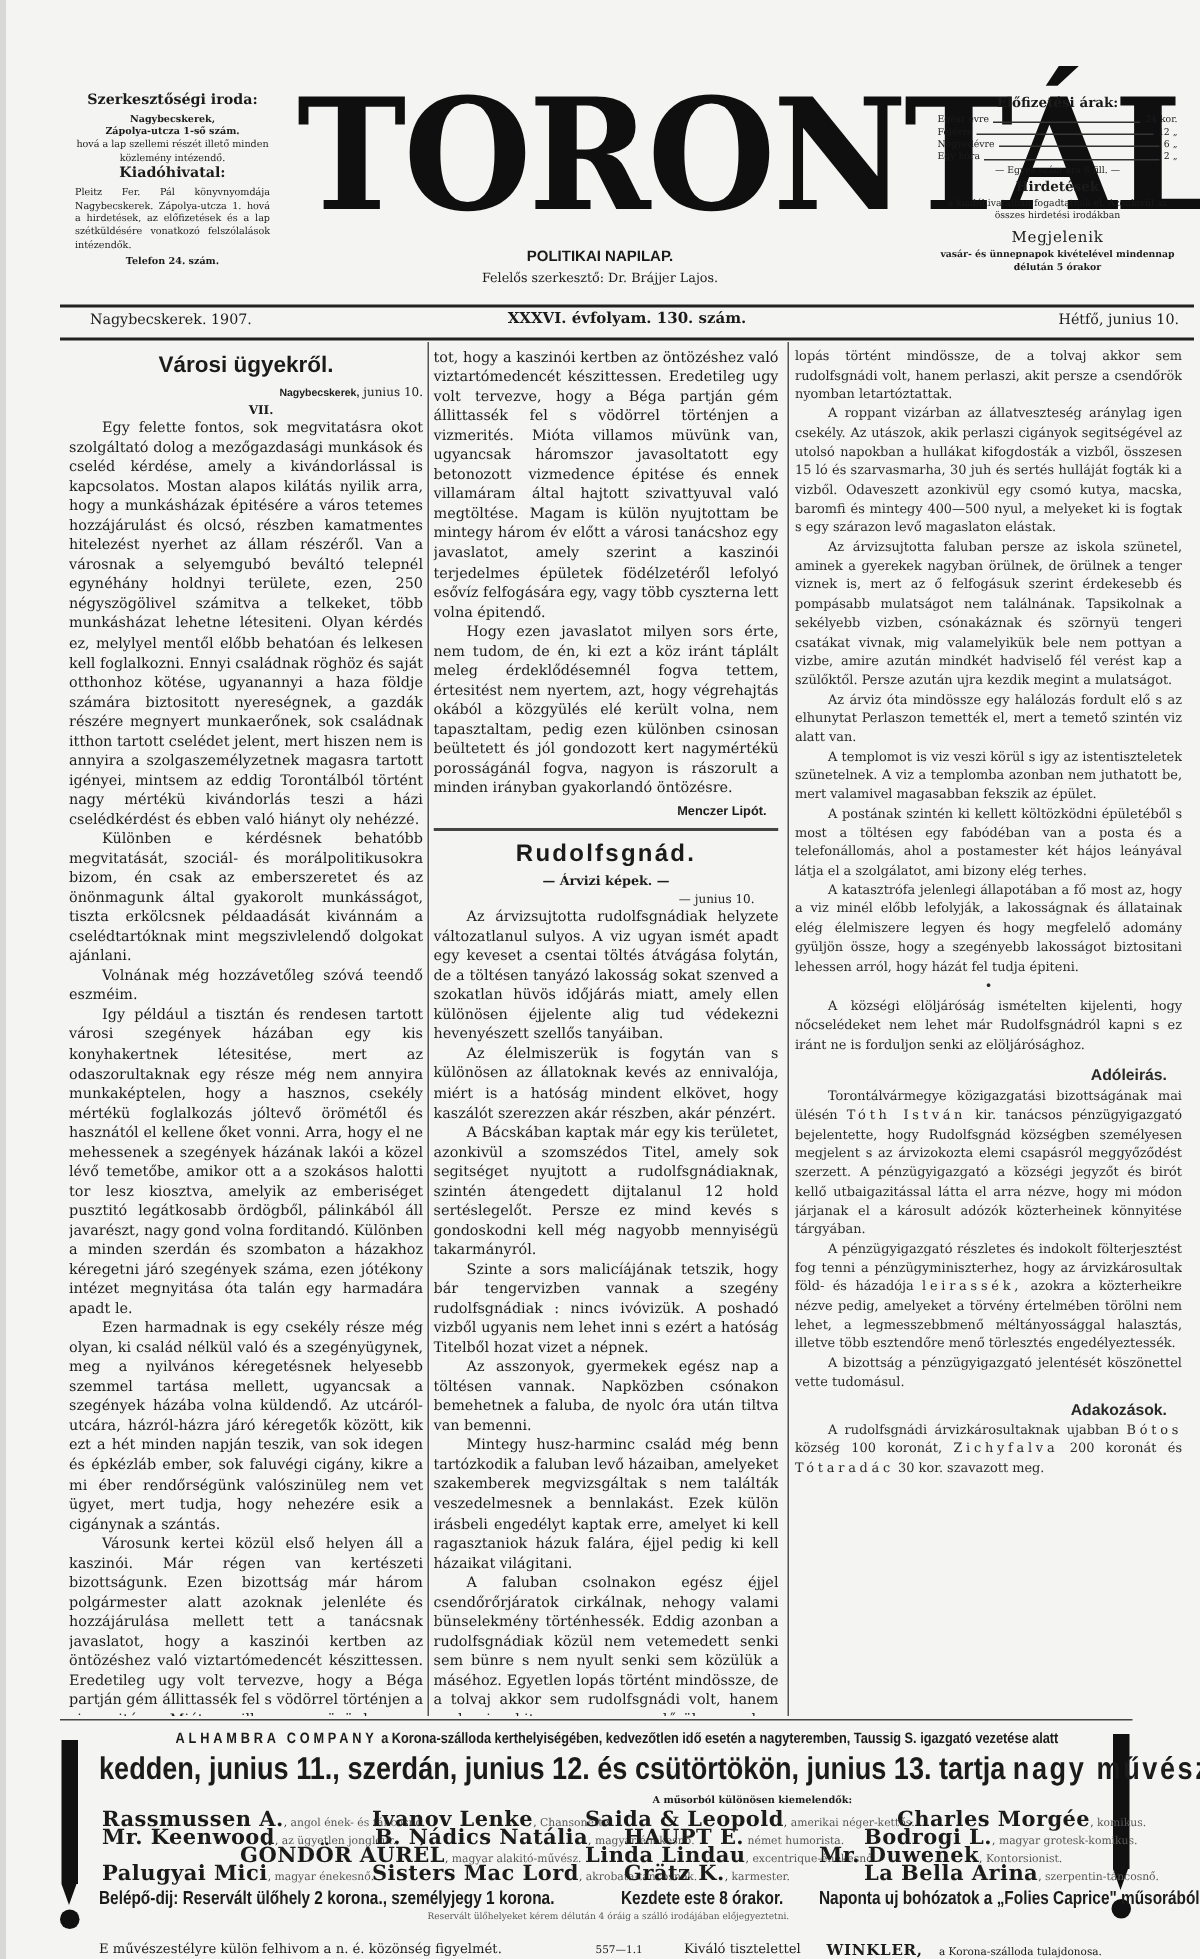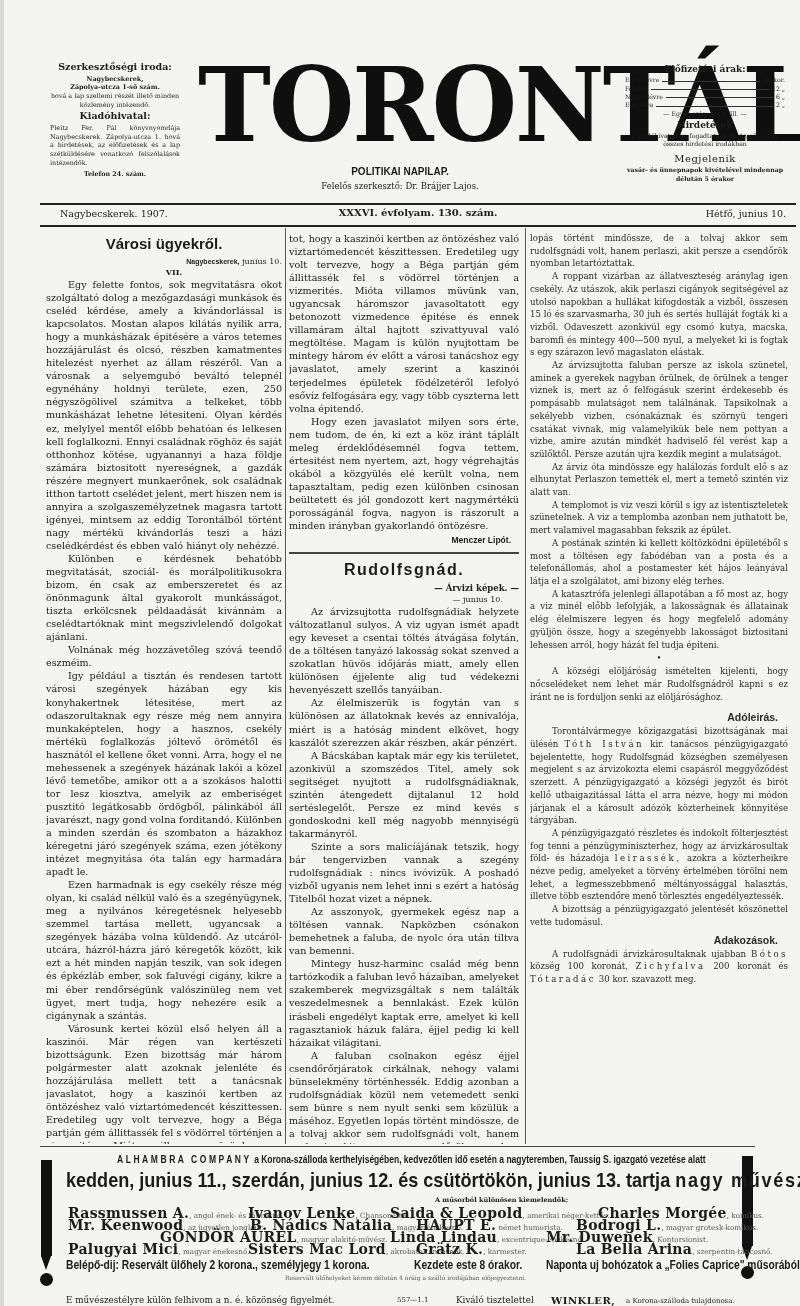--- a/index.html
+++ b/index.html
@@ -45,21 +45,21 @@
   .col1 { left: 46px; width: 236px; height: 912px; overflow: hidden; }
   .col2 { left: 289px; width: 230px; height: 912px; overflow: hidden; }
   .col3 { left: 530px; width: 258px; height: 912px; overflow: hidden; font-size: 8.6px; line-height: 12.7px; color: #2a2a2a; }
   .vrule { position: absolute; top: 228px; height: 916px; width: 0; border-left: 1px solid #555; }
 
   .art-title { text-align: center; font-family: "Liberation Sans", sans-serif; font-weight: bold; font-size: 15px; line-height: 20px; margin: 2px 0 2px 0; }
   .art-title.wide { letter-spacing: 1.5px; font-size: 16px; }
   .art-place { text-align: right; font-size: 8px; line-height: 11px; }
   .art-place b { font-family: "Liberation Sans", sans-serif; font-size: 7px; }
   .art-part { font-size: 8px; text-align: center; font-weight: bold; line-height: 11px; margin-left: 20px; }
-  .art-sub { text-align: right; font-weight: bold; font-size: 8.5px; line-height: 12px; }
+  .art-sub { text-align: center; font-weight: bold; font-size: 8.5px; line-height: 12px; }
   .sig { text-align: right; font-family: "Liberation Sans", sans-serif; font-weight: bold; font-size: 8.5px; margin-right: 8px; line-height: 16px; }
   .hr-thin { border-top: 2px solid #444; margin: 4px 0 6px 0; }
   .center-dot { text-align: center; line-height: 14px; }
   .sec-head { text-align: right; font-family: "Liberation Sans", sans-serif; font-weight: bold; font-size: 10.5px; line-height: 16px; margin-right: 10px; }
   .sp { letter-spacing: 2.5px; }
 
   
   .ad { position: absolute; left: 40px; top: 1146px; width: 760px; height: 160px; }
   .ad-rule { position: absolute; left: 0; top: 0; width: 715px; border-top: 1px solid #444; }
   .pencil { position: absolute; width: 11px; background: #111; }

